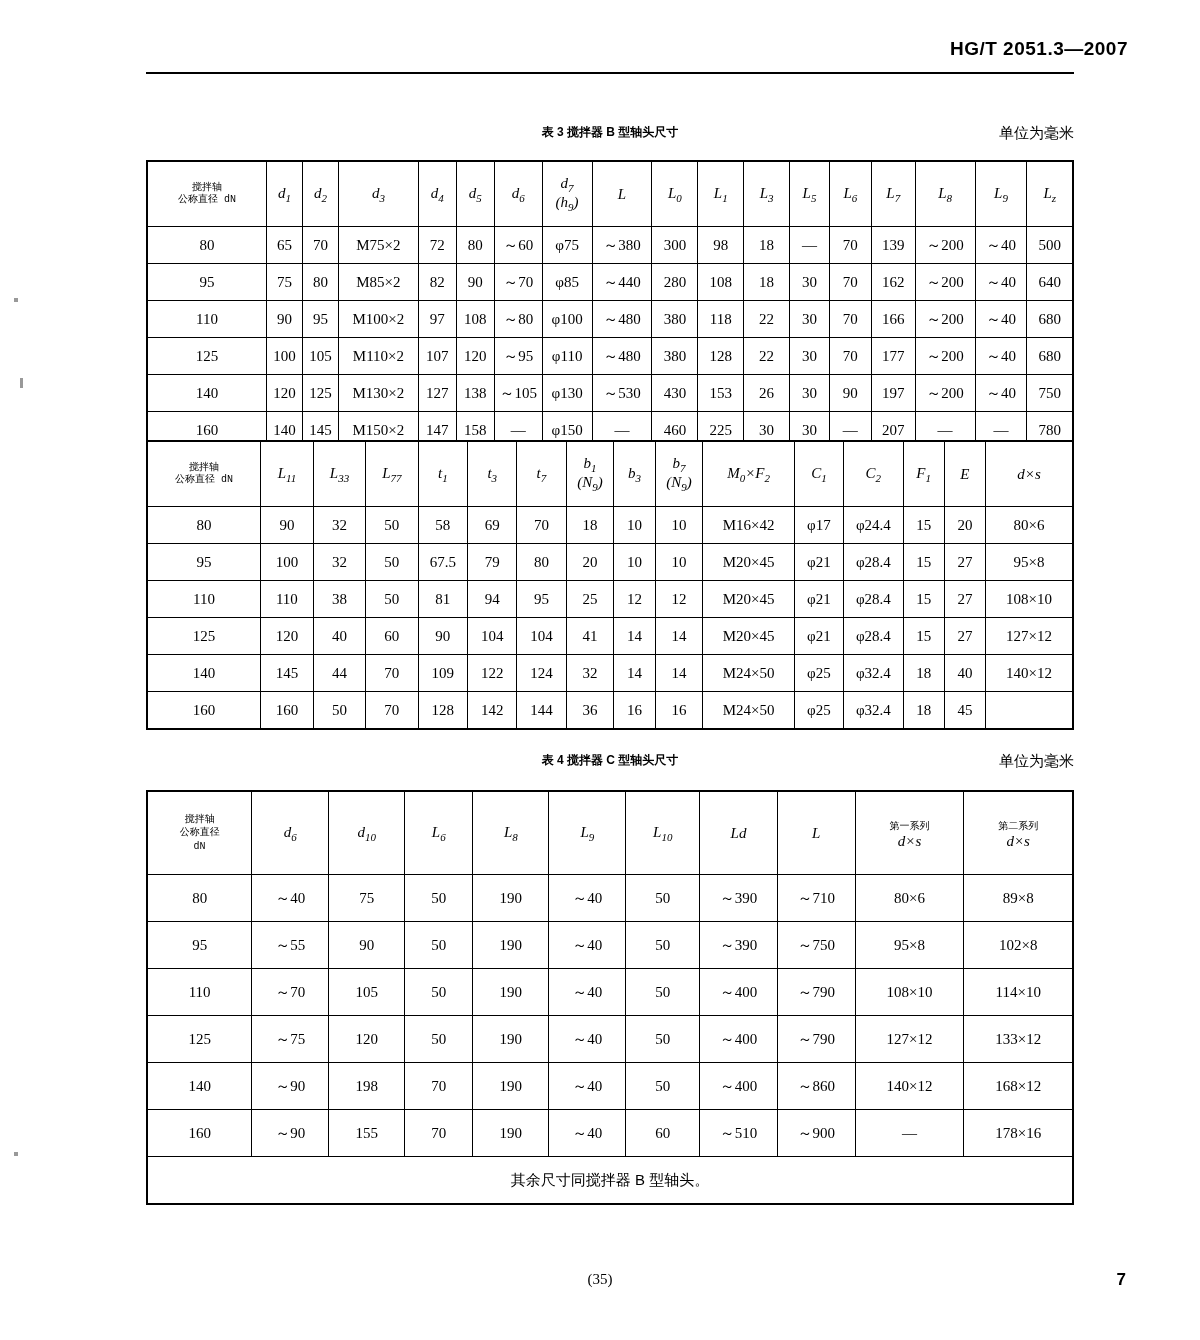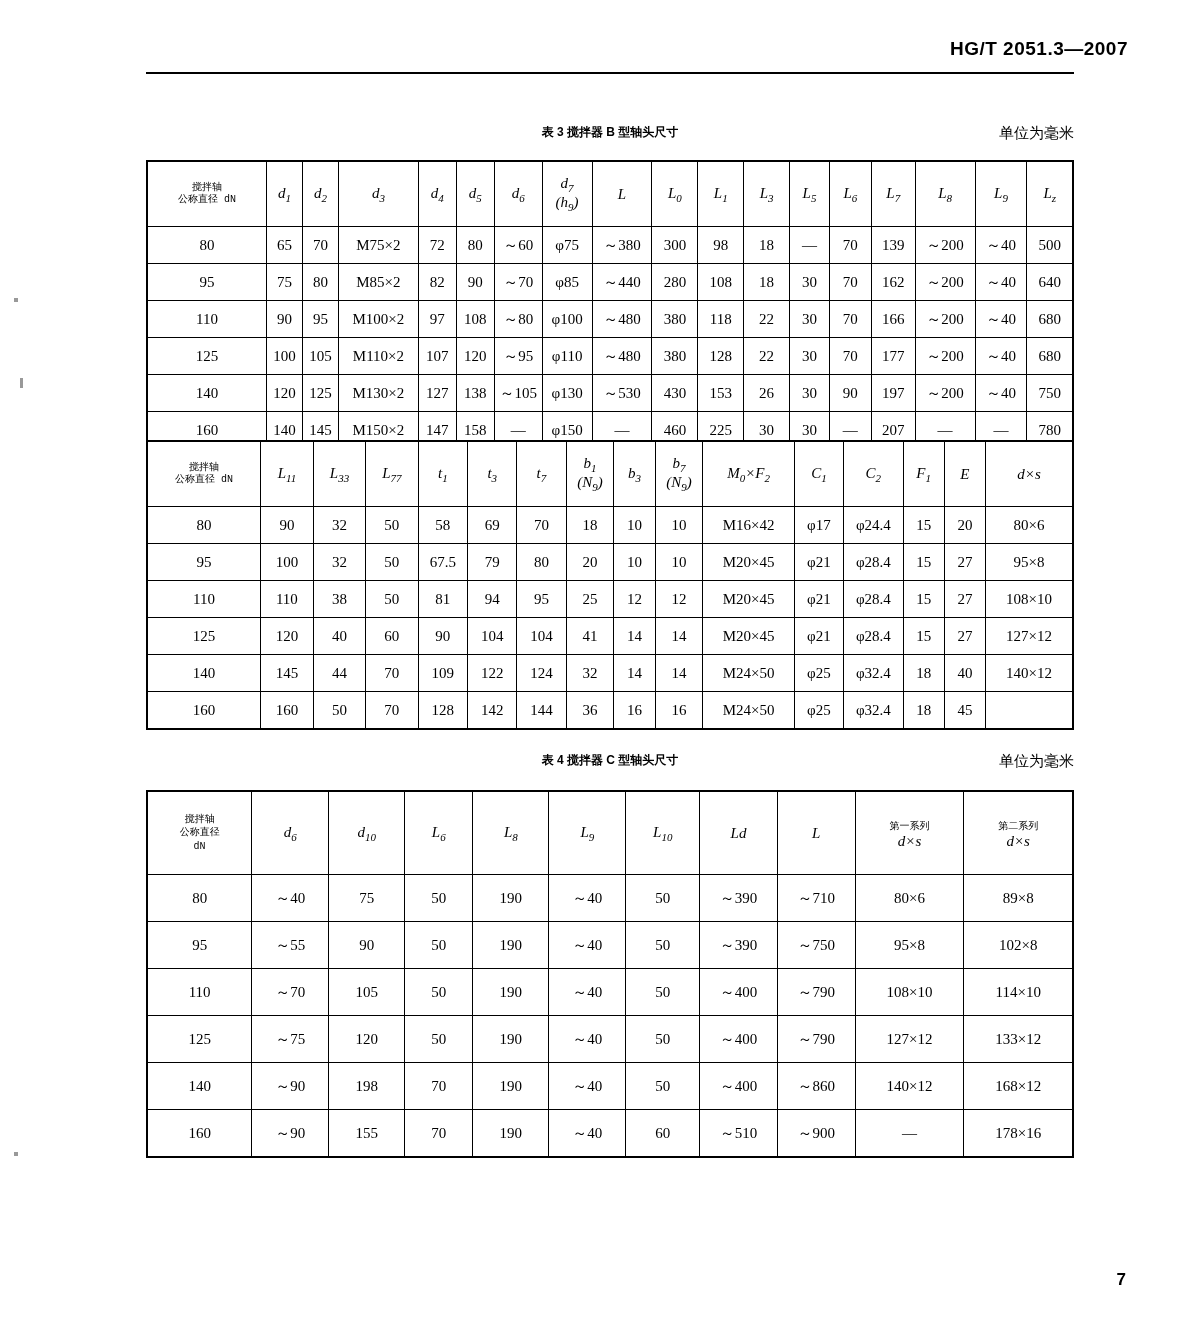--- a/index.html
+++ b/index.html
@@ -569,18 +569,22 @@
         <td>155</td>
         <td>70</td>
         <td>190</td>
         <td>～40</td>
         <td>60</td>
         <td>～510</td>
         <td>～900</td>
         <td>—</td>
         <td>178×16</td>
       </tr>
+      <tr class="note-row">
+        <td colspan="11" style="height:46px;">其余尺寸同搅拌器 B 型轴头。</td>
+      </tr>
     </tbody>
   </table>
 
+  <div class="footer-center">(35)</div>
   <div class="footer-page">7</div>
 
 </div>
 
 </body></html>

